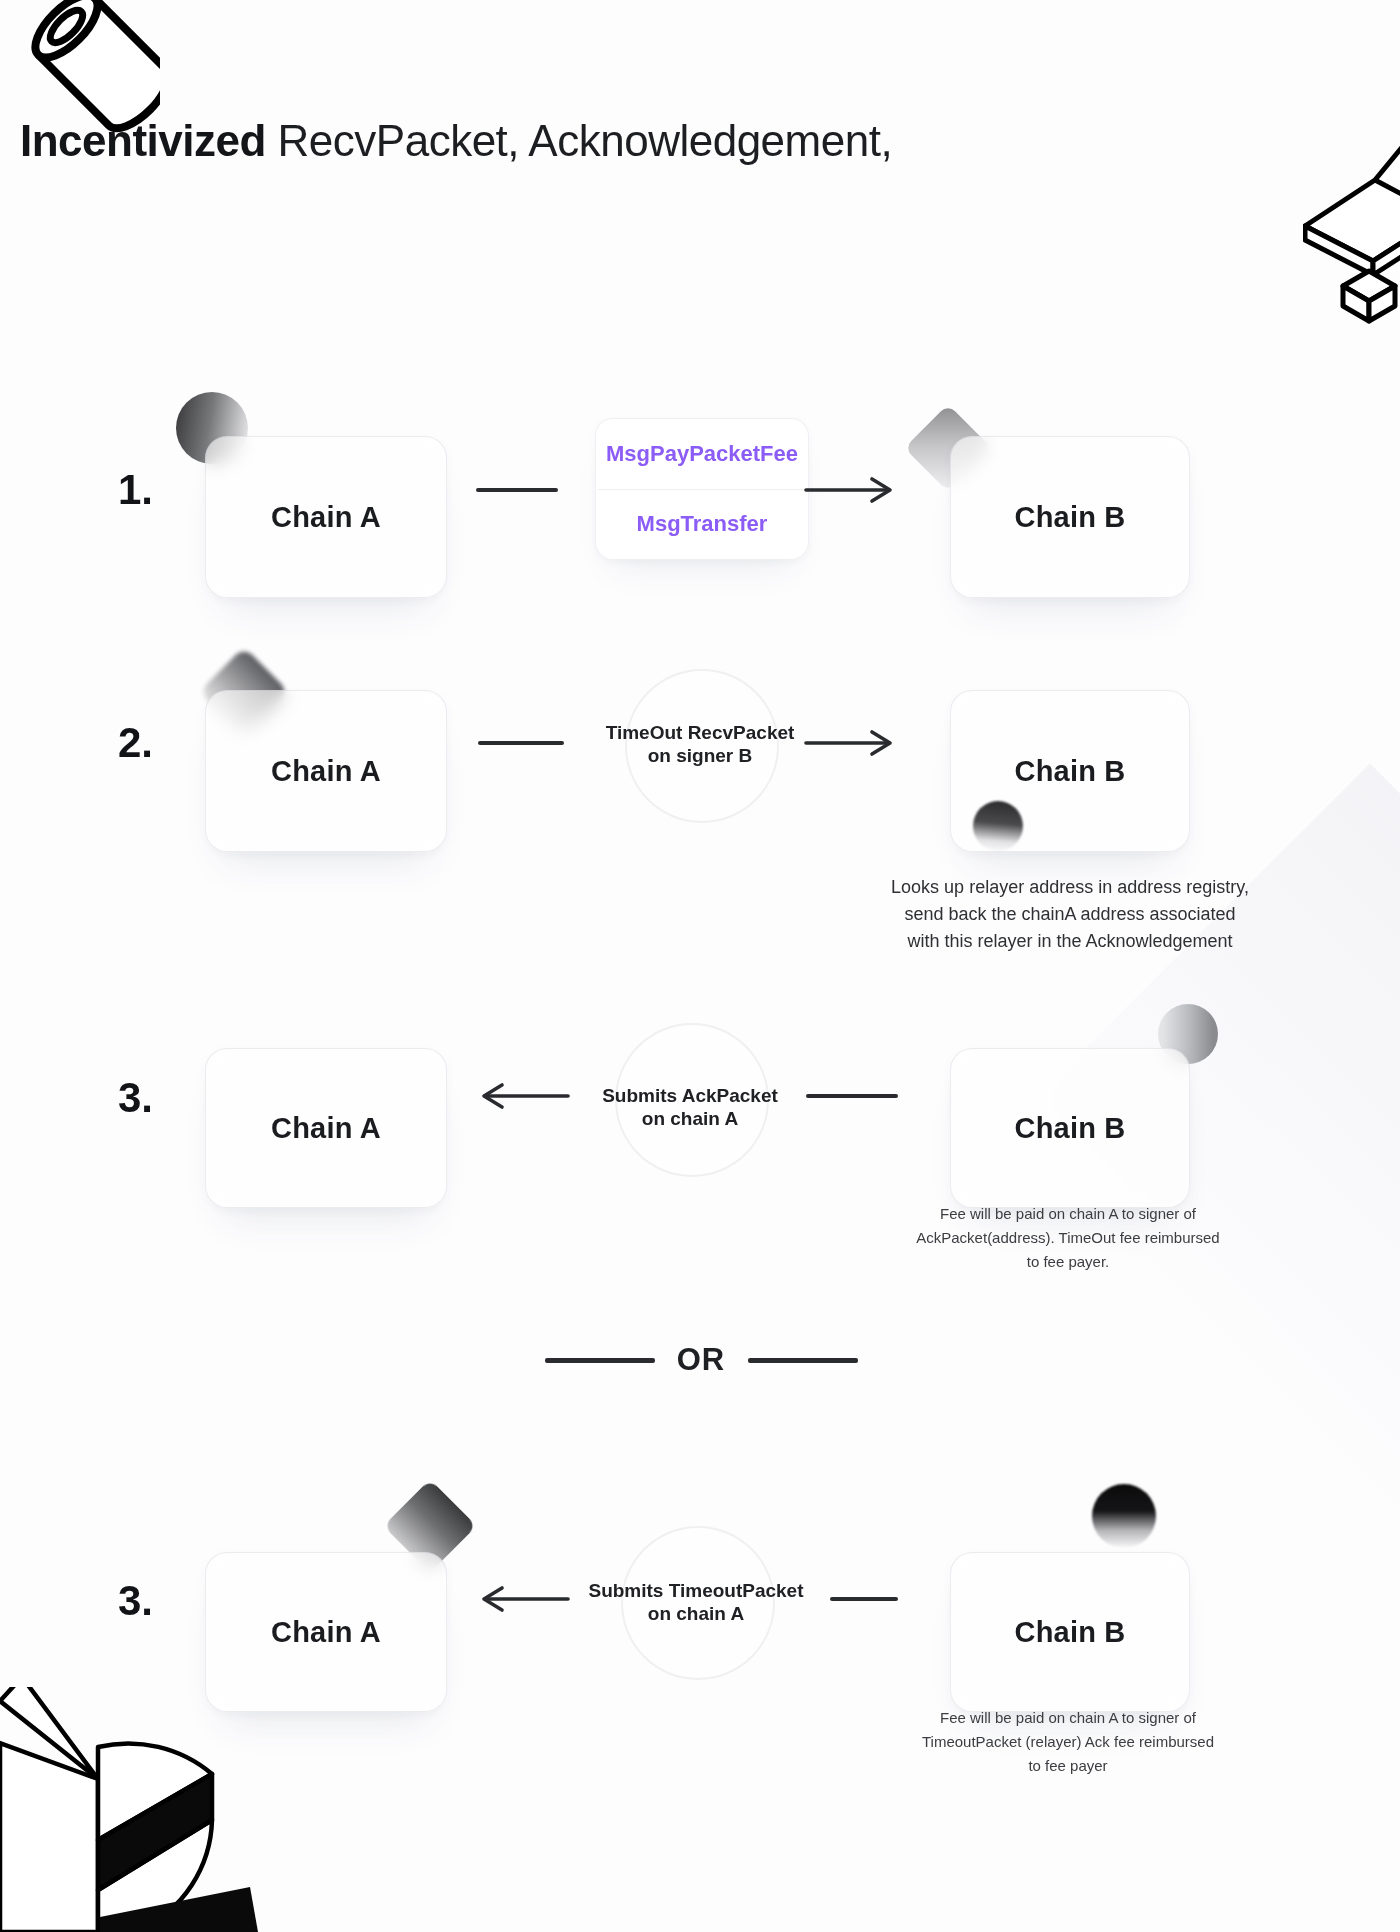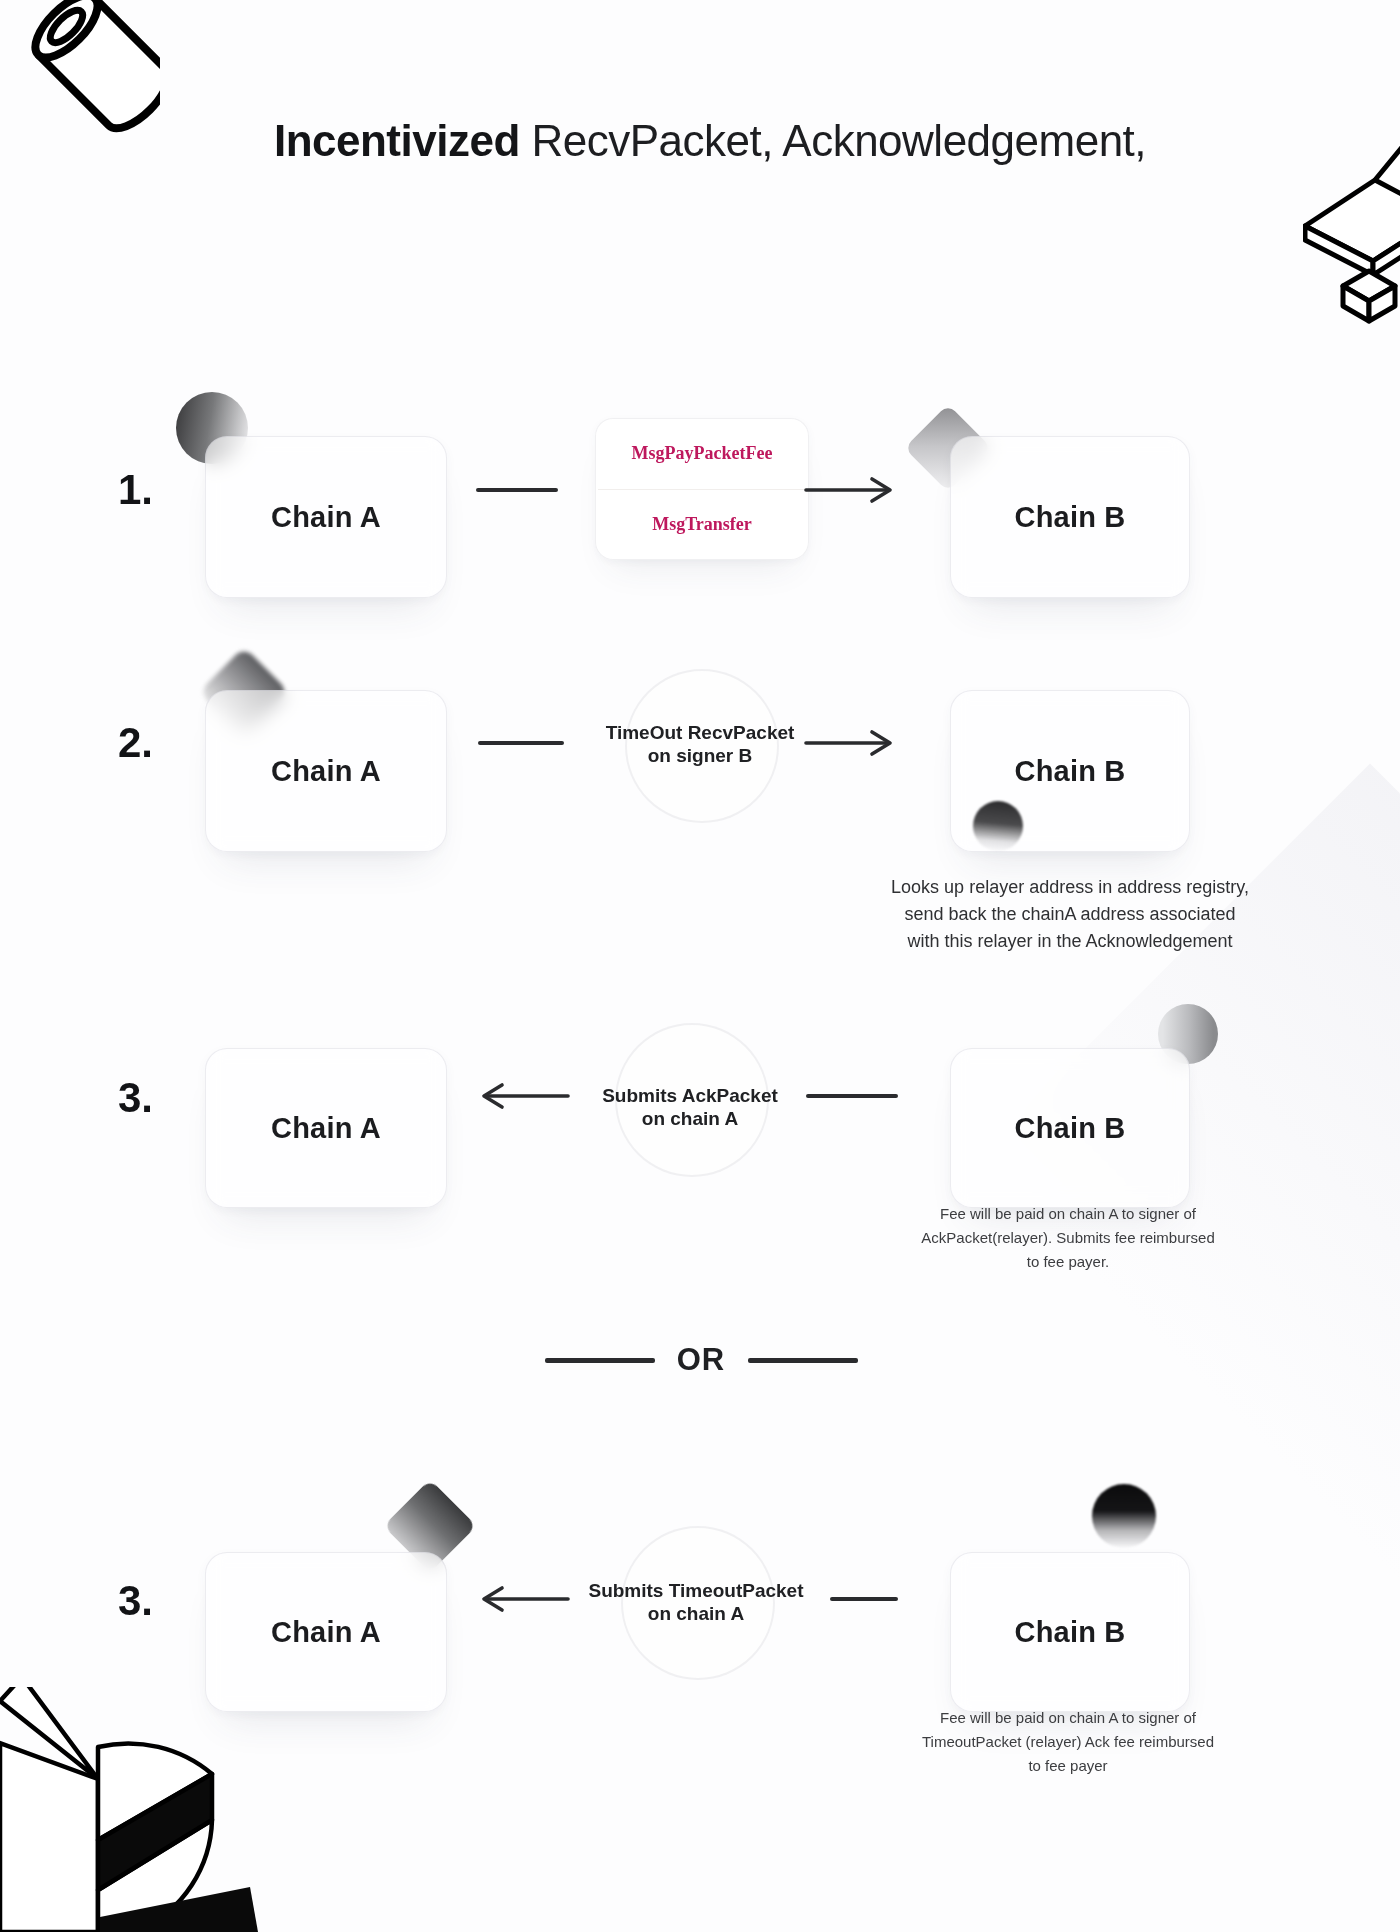--- a/index.html
+++ b/index.html
@@ -2,37 +2,37 @@
 <html><head>
 <meta charset="utf-8">
 <style>
   html,body{margin:0;padding:0;background:#ffffff;}
   #canvas{
     position:relative;width:1400px;height:1932px;margin:0 auto;
     background:#fdfdfe;overflow:hidden;
     font-family:"Liberation Sans",sans-serif;color:#1b1c1f;
   }
   
-  .title{position:absolute;left:20px;top:112px;width:1380px;text-align:center;
+  .title{position:absolute;left:20px;top:112px;width:1380px;text-align:left;
     font-size:44px;line-height:57px;letter-spacing:-0.5px;color:#1d1e21;z-index:4;}
   .title b{font-weight:bold;color:#141518;}
   
   .box{position:absolute;display:flex;align-items:center;justify-content:center;
     background:rgba(255,255,255,0.60);
     border:1px solid rgba(170,170,185,0.22);border-radius:22px;
     box-shadow:0 26px 40px -20px rgba(60,65,90,0.12),0 4px 12px rgba(60,65,90,0.04);
     backdrop-filter:blur(9px);-webkit-backdrop-filter:blur(9px);z-index:2;margin-top:28px;}
   .box-label{font-size:29px;font-weight:bold;color:#1b1c1f;letter-spacing:0.2px;}
   .msg-box{position:absolute;left:595px;top:418px;width:212px;height:140px;
     background:rgba(255,255,255,0.92);border:1px solid rgba(170,170,185,0.18);
     border-radius:18px;display:flex;flex-direction:column;
     box-shadow:0 22px 34px -18px rgba(60,65,90,0.10),0 3px 10px rgba(60,65,90,0.04);
     backdrop-filter:blur(6px);z-index:2;}
   .msg-cell{flex:1;display:flex;align-items:center;justify-content:center;
-    font-size:18px;font-weight:bold;color:#be185d;font-family:Liberation Serif, serif;}
+    font-size:22px;font-weight:bold;color:#8b5cf6;}
   .msg-divider{height:1px;background:#f1eeec;margin:0 2px;}
   
   .step-num{position:absolute;left:118px;width:80px;font-size:42px;font-weight:bold;color:#121316;z-index:3;}
   .hline{position:absolute;height:4px;background:#2a2b2e;border-radius:2px;z-index:2;}
   .arrow{position:absolute;width:100px;height:28px;z-index:2;}
   .arrow svg{display:block;}
   
   .label-ellipse{position:absolute;width:150px;height:150px;border-radius:50%;
     border:2px solid rgba(175,175,190,0.18);background:rgba(255,255,255,0.35);z-index:1;}
   .flow-label{position:absolute;width:320px;text-align:center;font-size:19px;line-height:23px;
@@ -186,21 +186,21 @@
       <div>Submits AckPacket</div>
       <div>on chain A</div>
     </div>
     <div class="hline" style="left:806px;top:1094px;width:92px"></div>
     <div class="decor d-circle z-under" id="d3-circle"></div>
     <div class="box" style="left:950px;top:1020px;width:238px;height:158px">
       <span class="box-label">Chain B</span>
     </div>
     <div class="note note-sm" style="left:856px;top:1202px;width:424px">
       <div>Fee will be paid on chain A to signer of</div>
-      <div>AckPacket(relayer). Submits fee reimbursed</div>
+      <div>AckPacket(address). TimeOut fee reimbursed</div>
       <div>to fee payer.</div>
     </div>
   </div>
 
   
   <div style="display:contents">
     <div class="hline" style="left:545px;top:1358px;width:110px;height:4.5px"></div>
     <div class="or-text">OR</div>
     <div class="hline" style="left:748px;top:1358px;width:110px;height:4.5px"></div>
   </div>

